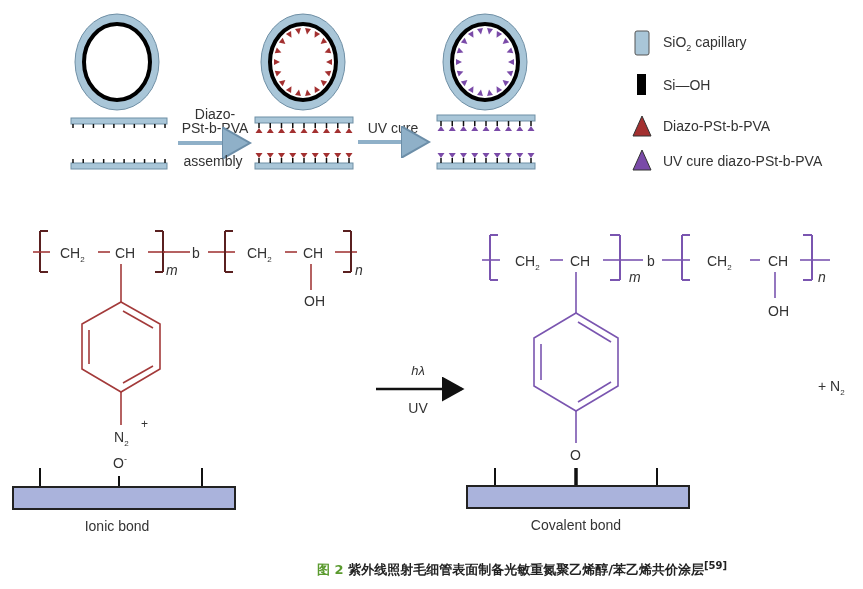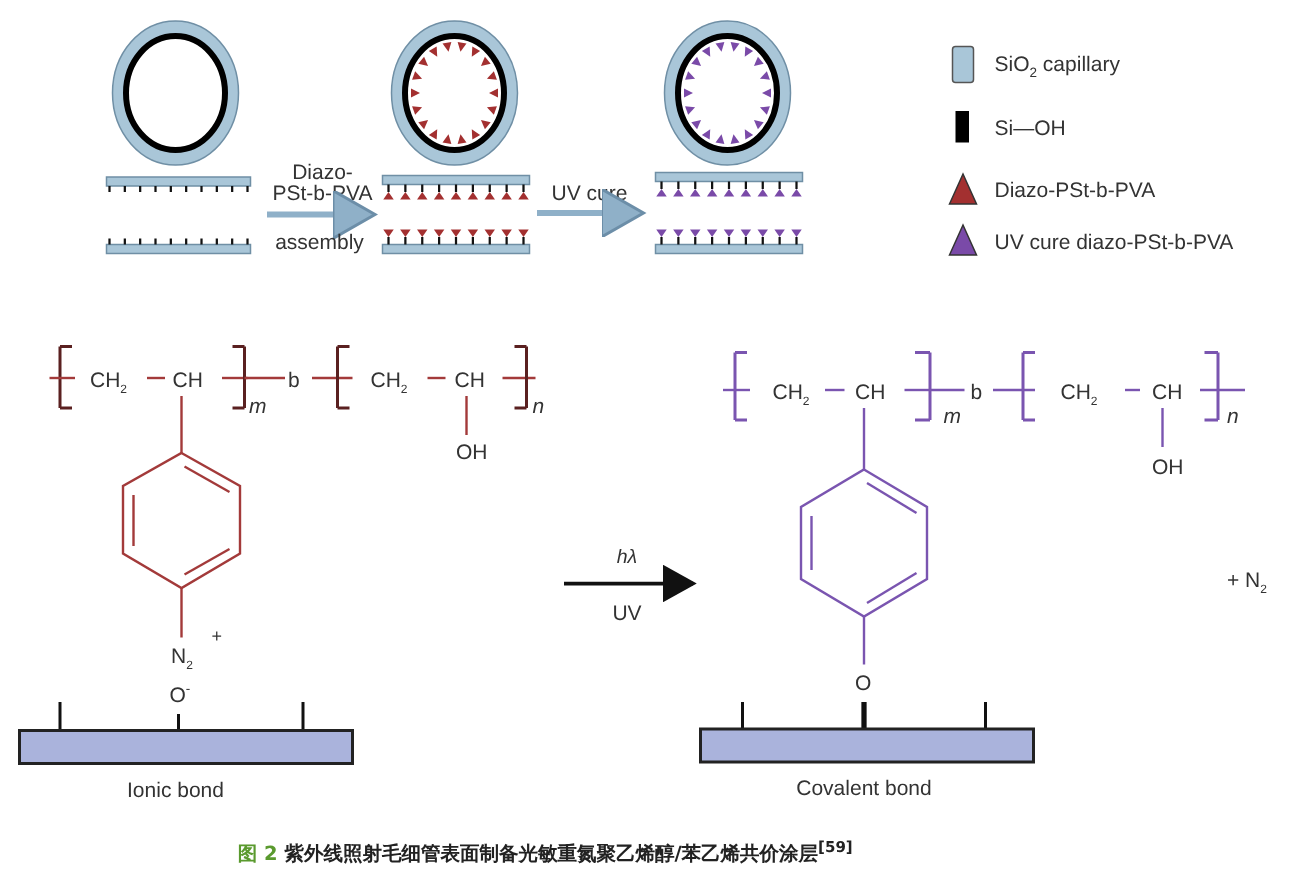--- a/index.html
+++ b/index.html
@@ -1,19 +1,19 @@
 <!DOCTYPE html>
 <html><head>
 <meta charset="utf-8">
 <style>
   html, body { margin:0; padding:0; background:#ffffff; }
   body { width:863px; height:589px; position:relative; overflow:hidden; font-family:"Liberation Sans", sans-serif; color:#333; }
   svg { position:absolute; left:0; top:0; }
   .lbl { font-family:"Liberation Sans", sans-serif; fill:#333; }
-  .caption { position:absolute; left:0; width:727px; top:560px; text-align:center; font-family:"DejaVu Sans", sans-serif; font-size:13px; font-weight:bold; color:#222; }
+  .caption { position:absolute; left:0; width:727px; top:560px; text-align:right; font-family:"DejaVu Sans", sans-serif; font-size:13px; font-weight:bold; color:#222; }
   .caption .fig { color:#5a9a2e; }
   .caption sup { font-size:10px; }
 </style>
 </head>
 <body>
 
 <svg width="863" height="589" viewBox="0 0 863 589">
   <defs>
     <marker id="arrowBlue" markerWidth="8" markerHeight="8" refX="6" refY="4" orient="auto">
       <path d="M0,0 L7,4 L0,8 Z" fill="#8fb0c8" stroke="#6c8ea8" stroke-width="0.5"></path>

